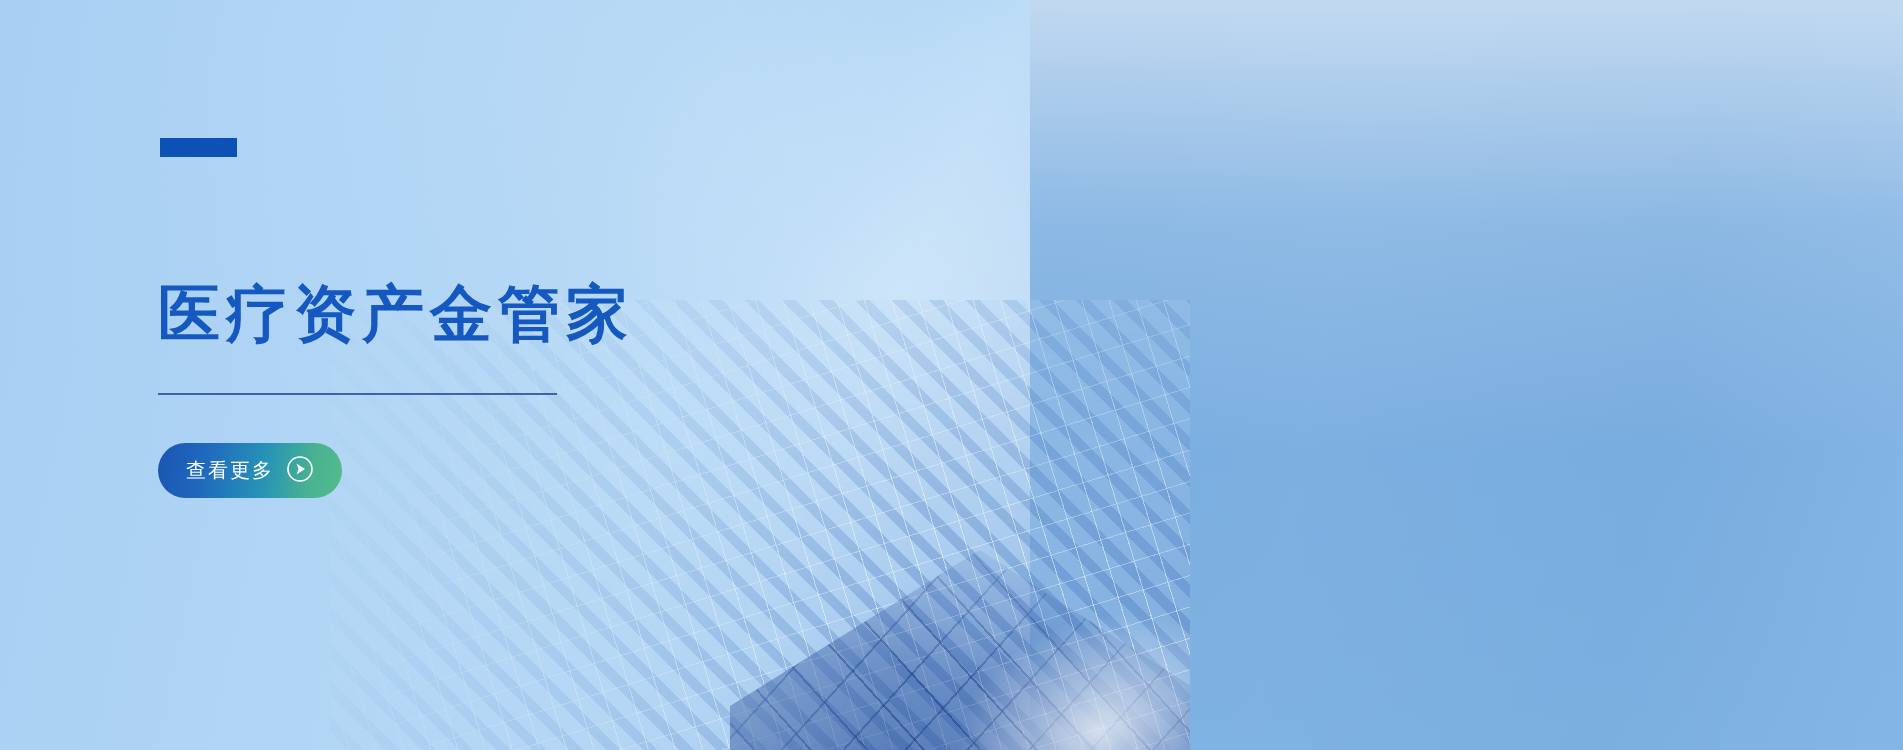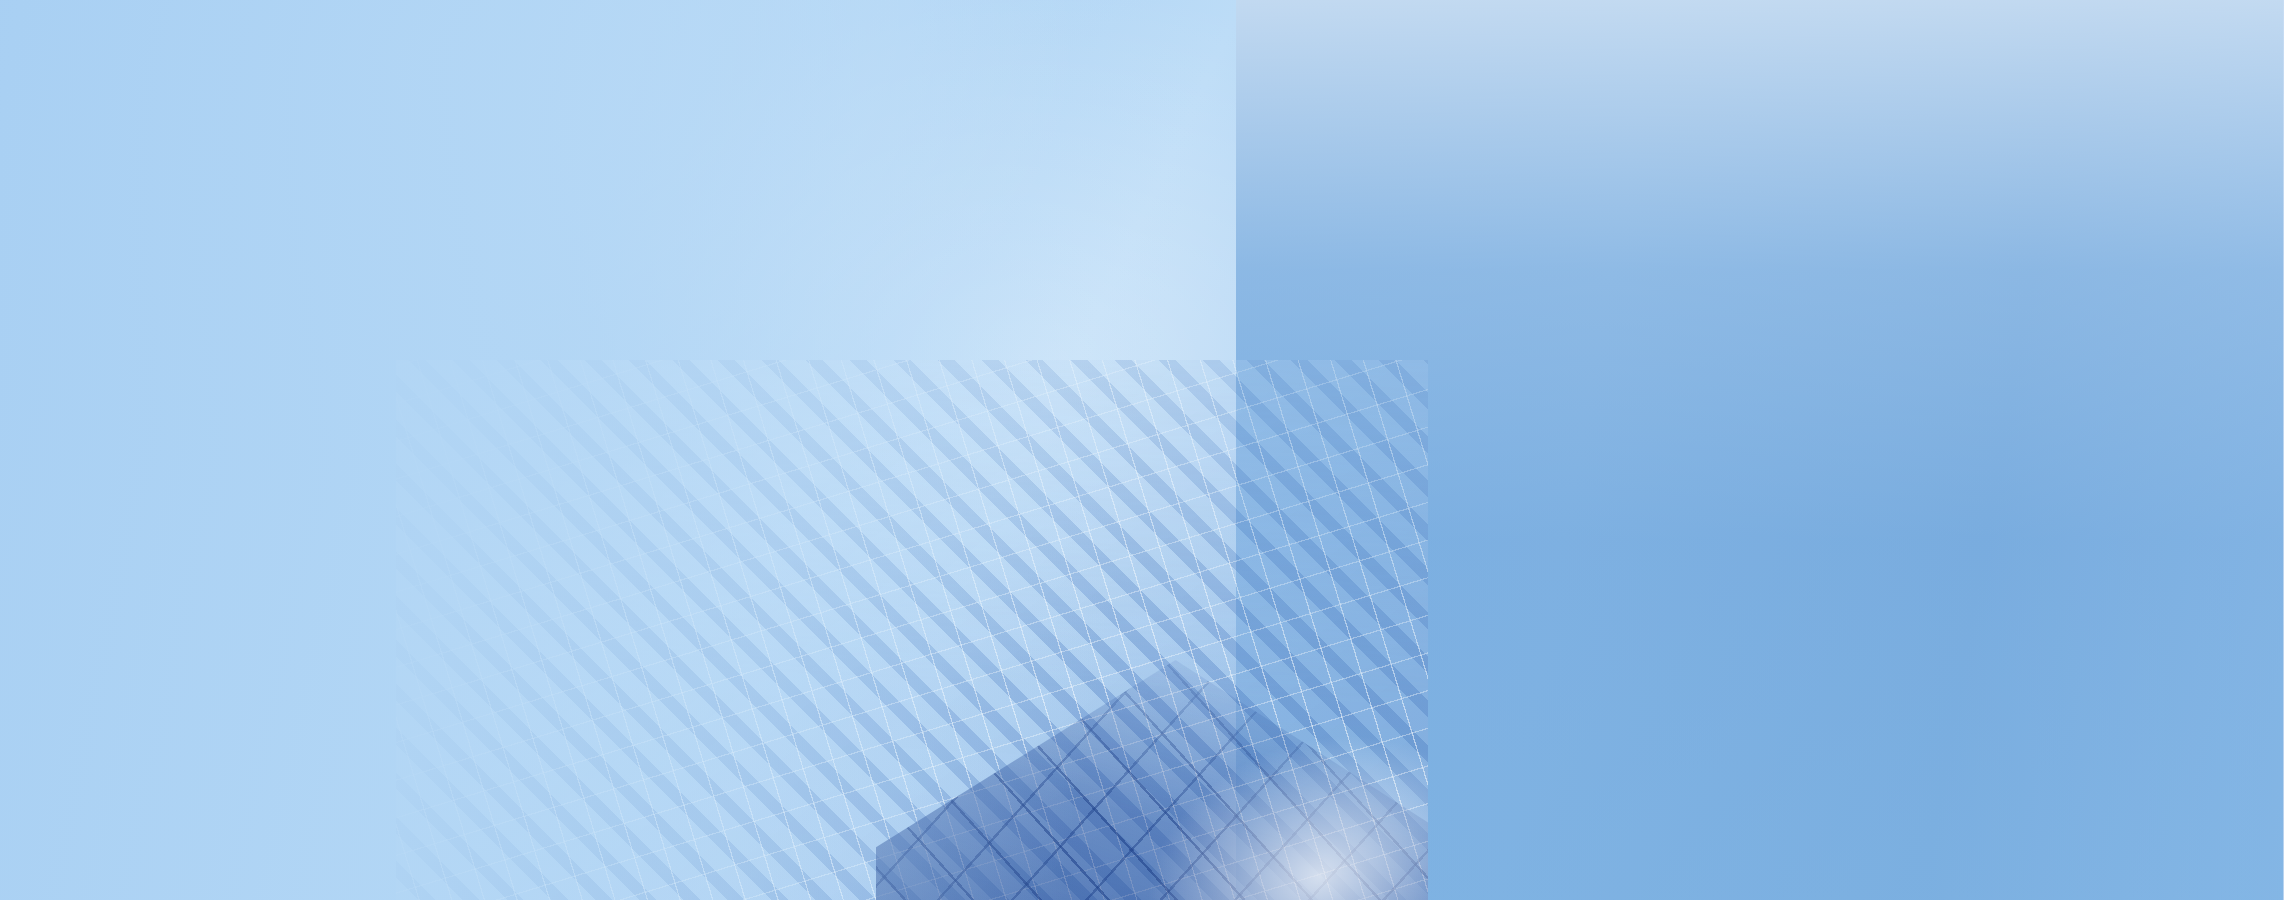--- a/index.html
+++ b/index.html
@@ -163,20 +163,37 @@
   </div>
 
   <div class="facade">
     <div class="facade-inner"></div>
     <div class="facade-dark"></div>
     <div class="facade-glow"></div>
   </div>
 
   <div class="bg-layer bg-leftwash"></div>
 
+  <div class="left-col">
+    <div class="accent-dash"></div>
+
+    <h1 class="headline">医疗资产金管家</h1>
+
+    <div class="divider"></div>
+
+    <button class="cta">
+      <span class="cta-label">查看更多</span>
+      <span class="cta-arrow">
+        <svg width="28" height="28" viewBox="0 0 28 28" aria-hidden="true">
+          <circle cx="14" cy="14" r="12" fill="none" stroke="#ffffff" stroke-width="1.6"></circle>
+          <path d="M10.5 8.5 L19 14 L10.5 19.5 L12.6 14 Z" fill="#ffffff"></path>
+        </svg>
+      </span>
+    </button>
+  </div>
 
   <div class="cards">
 
     
     
 
     
     
 
     

